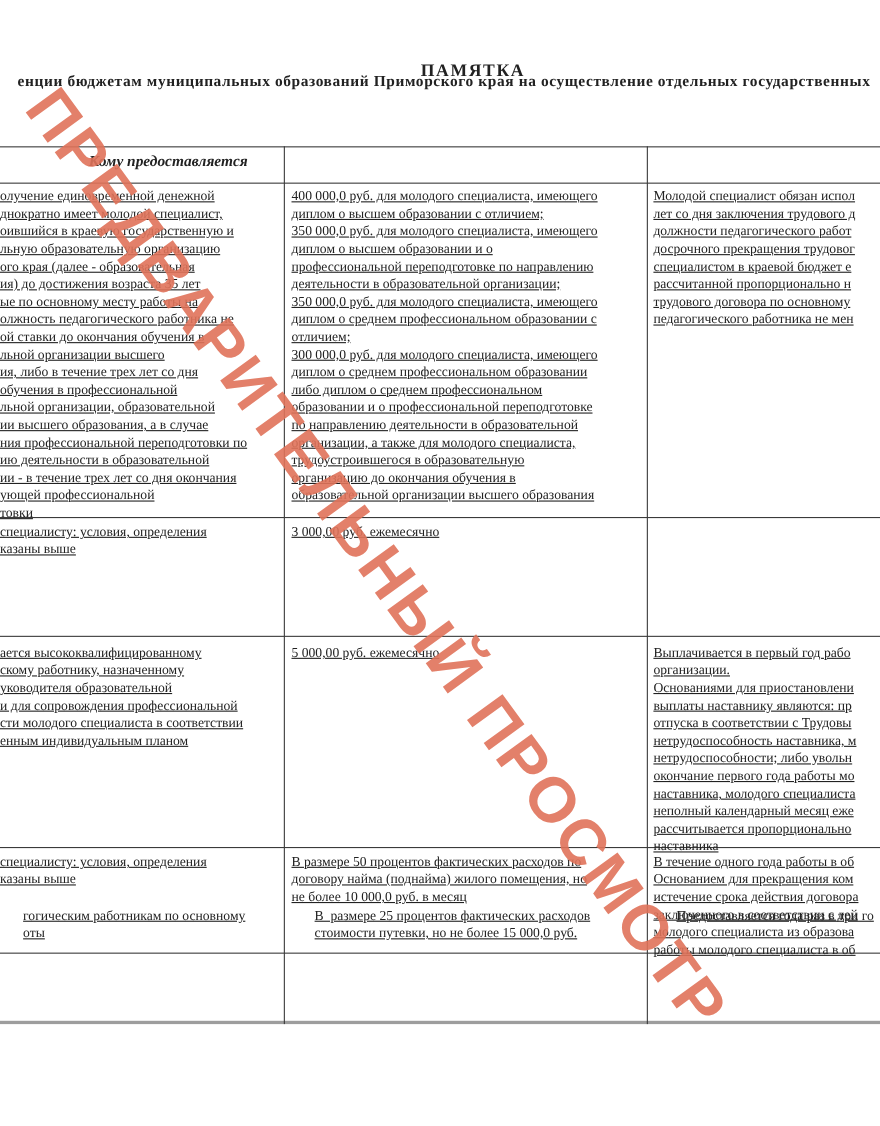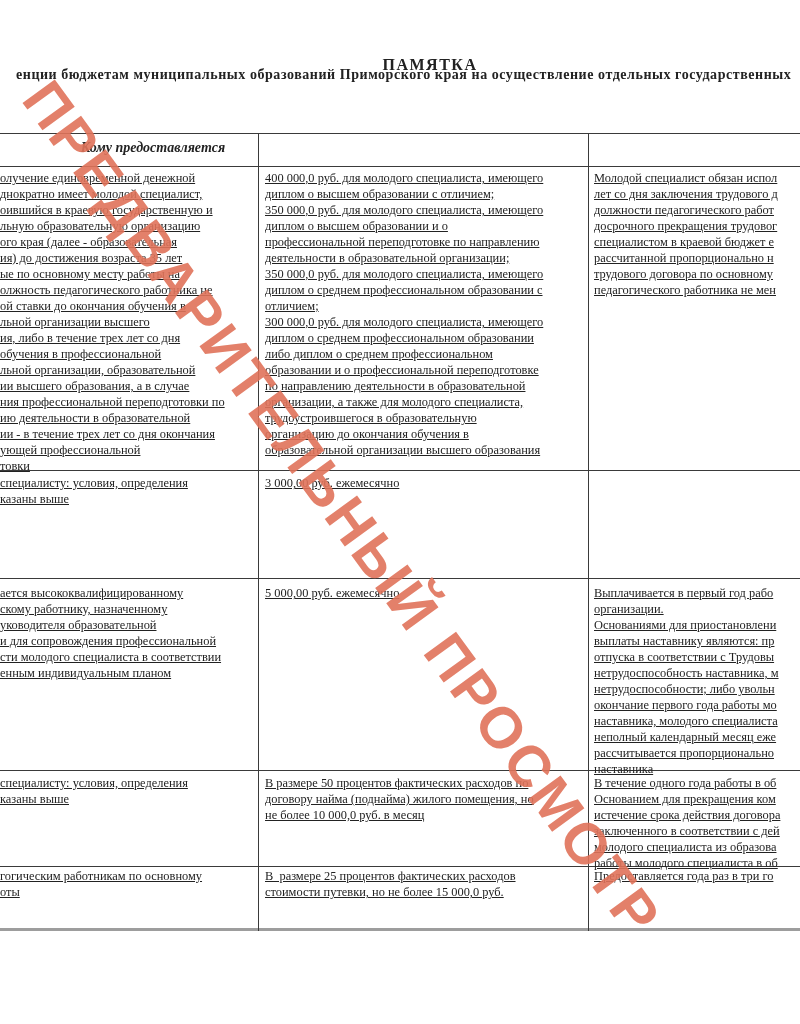--- a/index.html
+++ b/index.html
@@ -30,21 +30,21 @@
   .cell {
     position:absolute; font-size:12.4px; line-height:16px; white-space:pre;text-decoration:underline;
   }
   .c1 { left:0; }
   .c2 { left:265px; }
   .c3 { left:594px; }
   .r1 { top:170px; }
   .r2 { top:475px; }
   .r3 { top:585px; }
   .r4 { top:775px; }
-  .r5 { top:868px; }
+  .r5 { top:824px;padding-left:21px; }
   .watermark {
     position:absolute; left:64px; top:68px; transform-origin:0 0;
     transform:rotate(54deg);
     font-family:"Liberation Sans", sans-serif; font-weight:bold;
     font-size:58px; letter-spacing:3px; white-space:nowrap;
     color:#e0735a; opacity:0.9; z-index:10;
   }
 </style>
 </head>
 <body>

